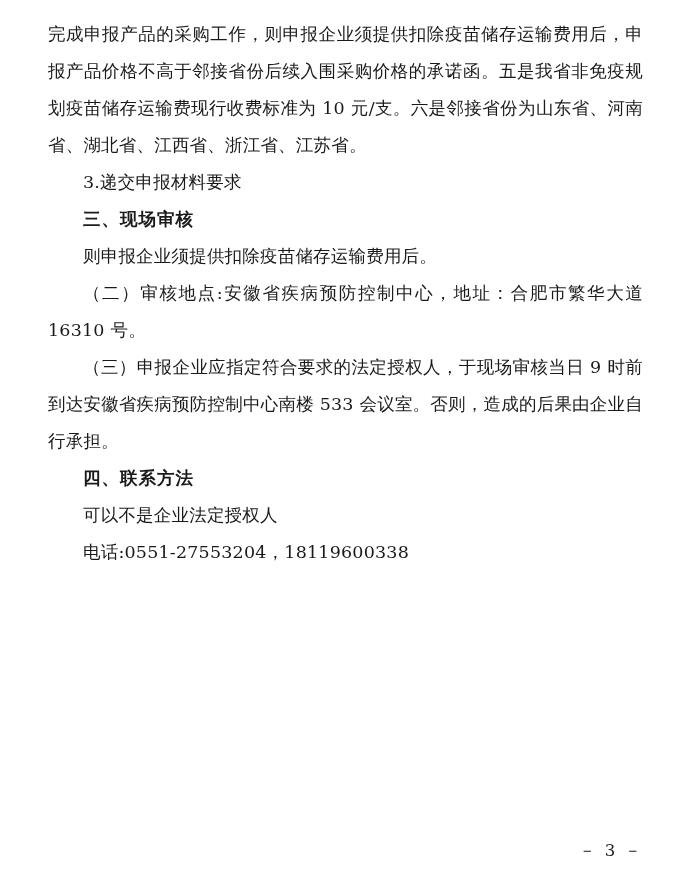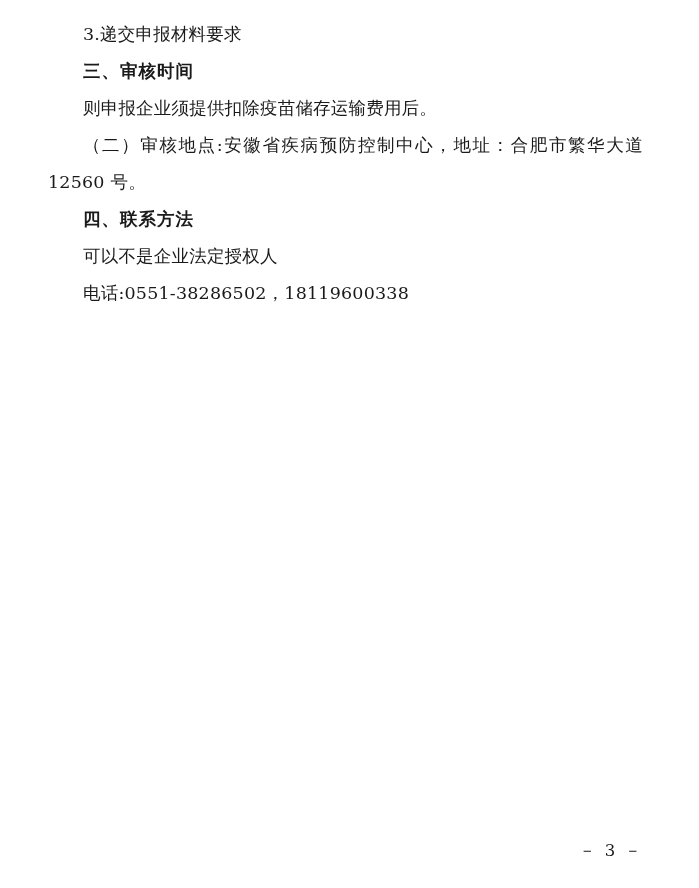--- a/index.html
+++ b/index.html
@@ -51,35 +51,37 @@
     letter-spacing: 2px;
     color: #1a1a1a;
   }
 </style>
 </head>
 <body>
 
 <div class="page">
   <div class="doc-body">
 
+    <p class="para noindent">完成申报产品的采购工作，则申报企业须提供扣除疫苗储存运输费用后，申报产品价格不高于邻接省份后续入围采购价格的承诺函。五是我省非免疫规划疫苗储存运输费现行收费标准为 10 元/支。六是邻接省份为山东省、河南省、湖北省、江西省、浙江省、江苏省。</p>
 
     <p class="para">3.递交申报材料要求</p>
 
 
-    <p class="heading">三、审核时间</p>
+    <p class="heading">三、现场审核</p>
 
     <p class="para">则申报企业须提供扣除疫苗储存运输费用后。</p>
 
 
-    <p class="para">（二）审核地点:安徽省疾病预防控制中心，地址：合肥市繁华大道 12560 号。</p>
+    <p class="para">（二）审核地点:安徽省疾病预防控制中心，地址：合肥市繁华大道 16310 号。</p>
 
+    <p class="para">（三）申报企业应指定符合要求的法定授权人，于现场审核当日 9 时前到达安徽省疾病预防控制中心南楼 533 会议室。否则，造成的后果由企业自行承担。</p>
 
     <p class="heading">四、联系方法</p>
 
     <p class="para">可以不是企业法定授权人</p>
 
 
-    <p class="para">电话:0551-38286502，18119600338</p>
+    <p class="para">电话:0551-27553204，18119600338</p>
 
   </div>
 
   <div class="page-number">－ 3 －</div>
 </div>
 
 </body></html>

